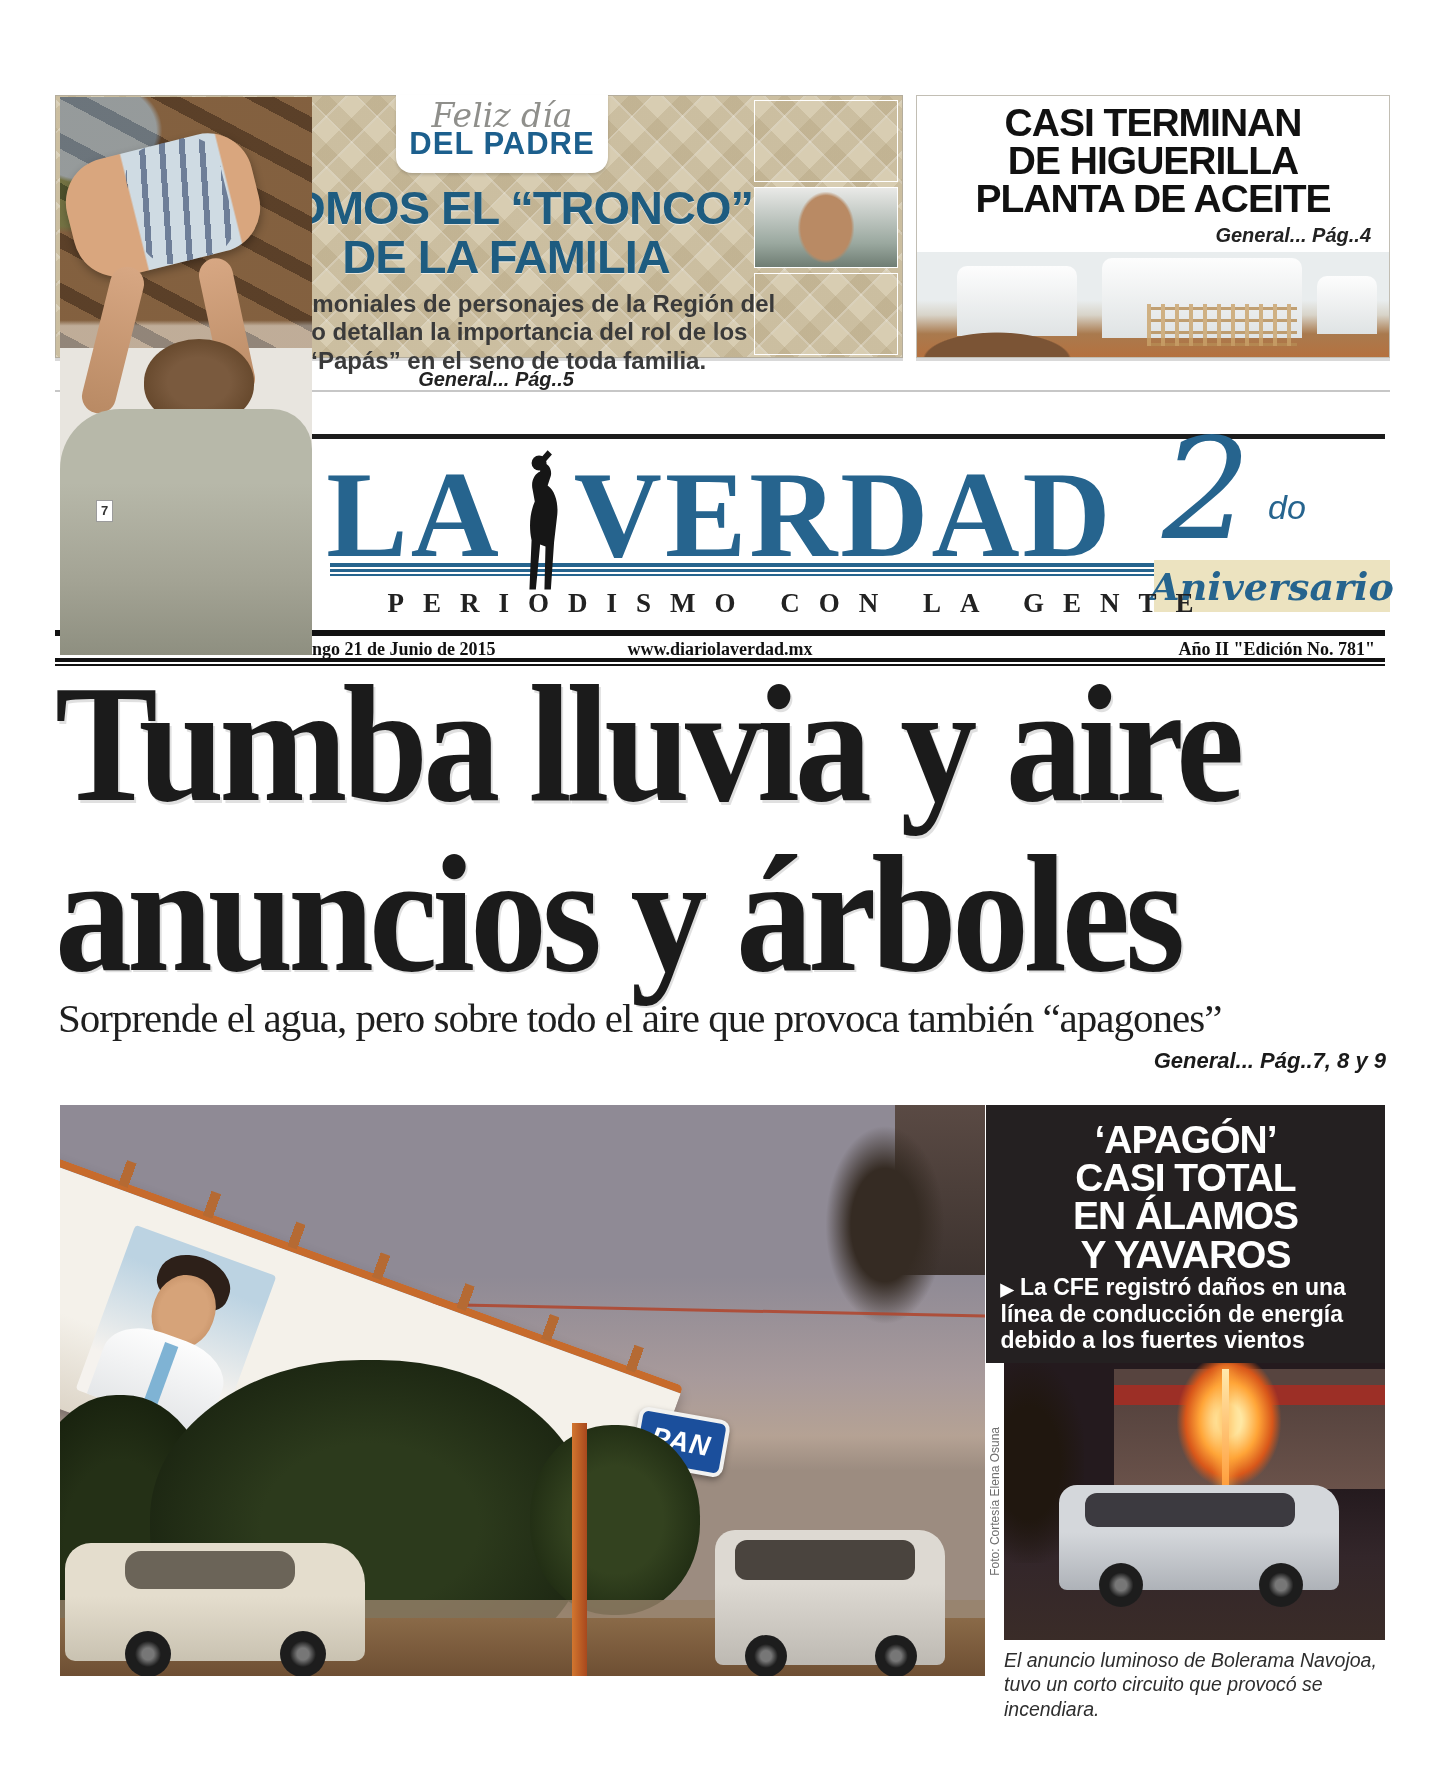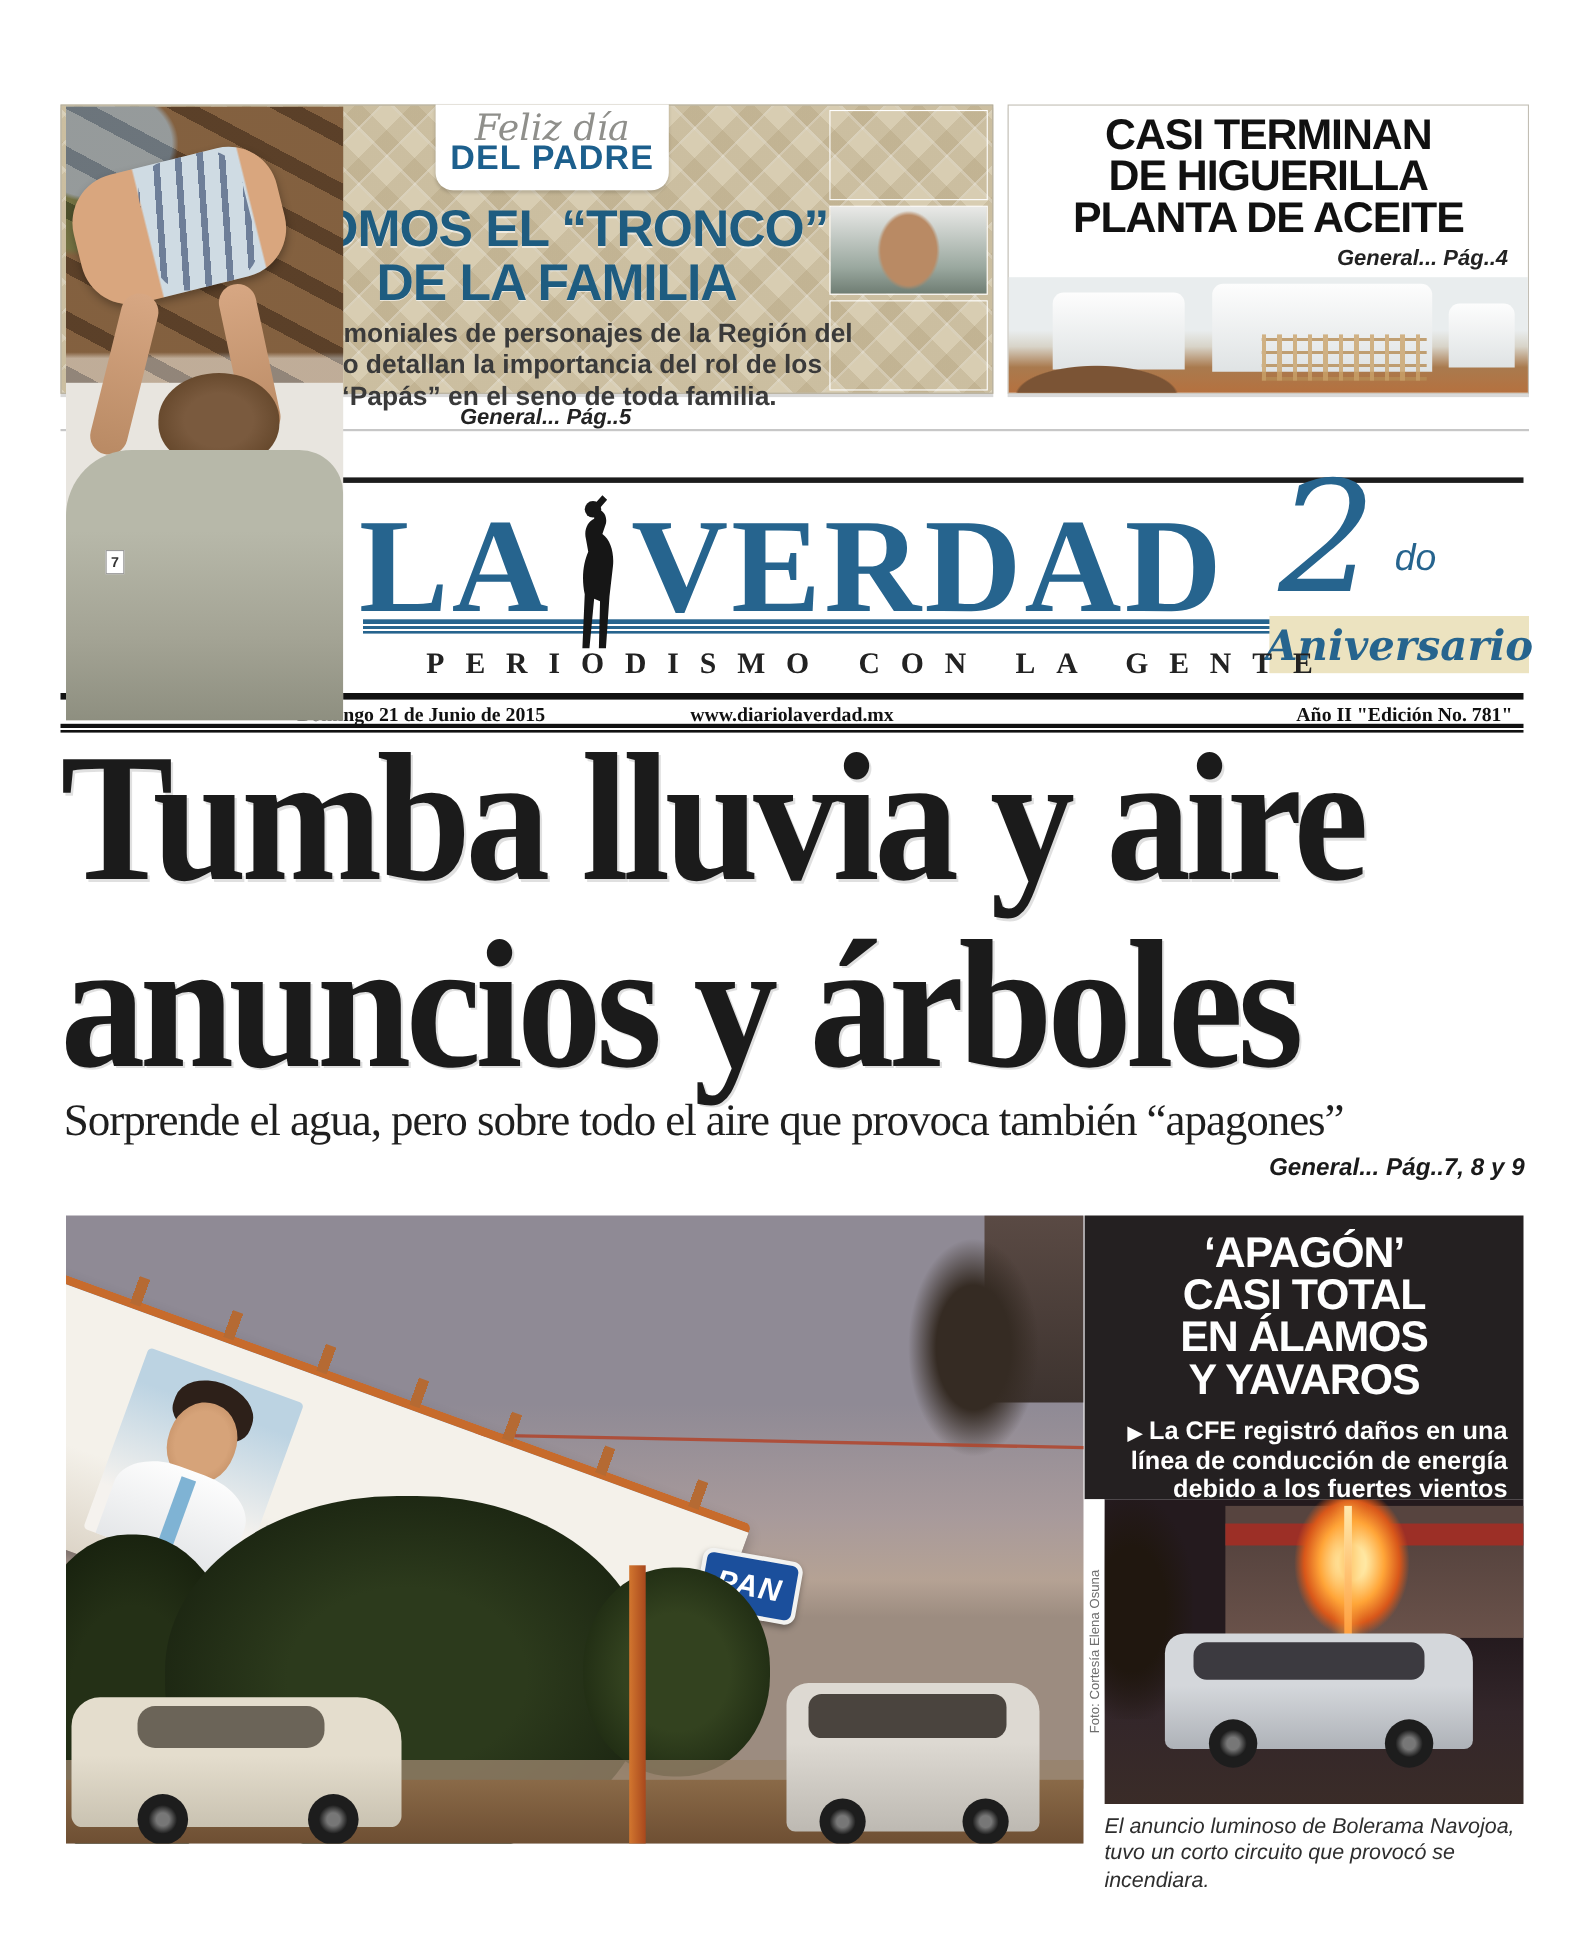--- a/index.html
+++ b/index.html
@@ -154,21 +154,21 @@
   .wheel { position:absolute; border-radius:50%; background:radial-gradient(#777 18%, #1d1d1d 40%); }
   .pole { position:absolute; left:512px; top:318px; width:15px; height:260px; background:linear-gradient(90deg,#d2762f,#a8481d); }
   .suv-r { position:absolute; left:655px; top:425px; width:230px; height:135px; border-radius:20px 26px 8px 8px;
     background:linear-gradient(180deg,#ddd9d2 0 40%, #bdb9b2); }
   .suv-r-win { position:absolute; left:20px; top:10px; width:180px; height:40px; border-radius:12px; background:#4a443e; }
 
   
   .side-box { left:986px; top:1105px; width:399px; height:258px; background:#242021; color:#fff;
     display:flex; flex-direction:column; align-items:center; padding-top:16px; z-index:4; }
   .side-head { text-align:center; font-weight:900; font-size:39px; line-height:0.98; letter-spacing:-1px; }
-  .side-sum { margin-top:13px; width:370px; text-align:right; font-size:23px; font-weight:bold; line-height:1.16; }
+  .side-sum { width:370px; text-align:left; font-size:23px; font-weight:bold; line-height:1.16; }
   .side-sum .blt { font-size:17px; }
 
   .credit-strip { left:986px; top:1363px; width:18px; height:277px; background:#fff; z-index:4;
     display:flex; align-items:center; justify-content:center; }
   .credit-strip span { writing-mode:vertical-rl; transform:rotate(180deg); font-size:12px; color:#6e6e6e; white-space:nowrap; }
 
   .fire-photo { left:1004px; top:1363px; width:381px; height:277px; overflow:hidden;
     background:linear-gradient(180deg,#241a1e 0 45%, #33262a 70%, #3a2c28); }
   .fp-building { position:absolute; left:110px; top:6px; width:271px; height:120px;
     background:linear-gradient(180deg,#57443f 0 30%, #6a524a); }

